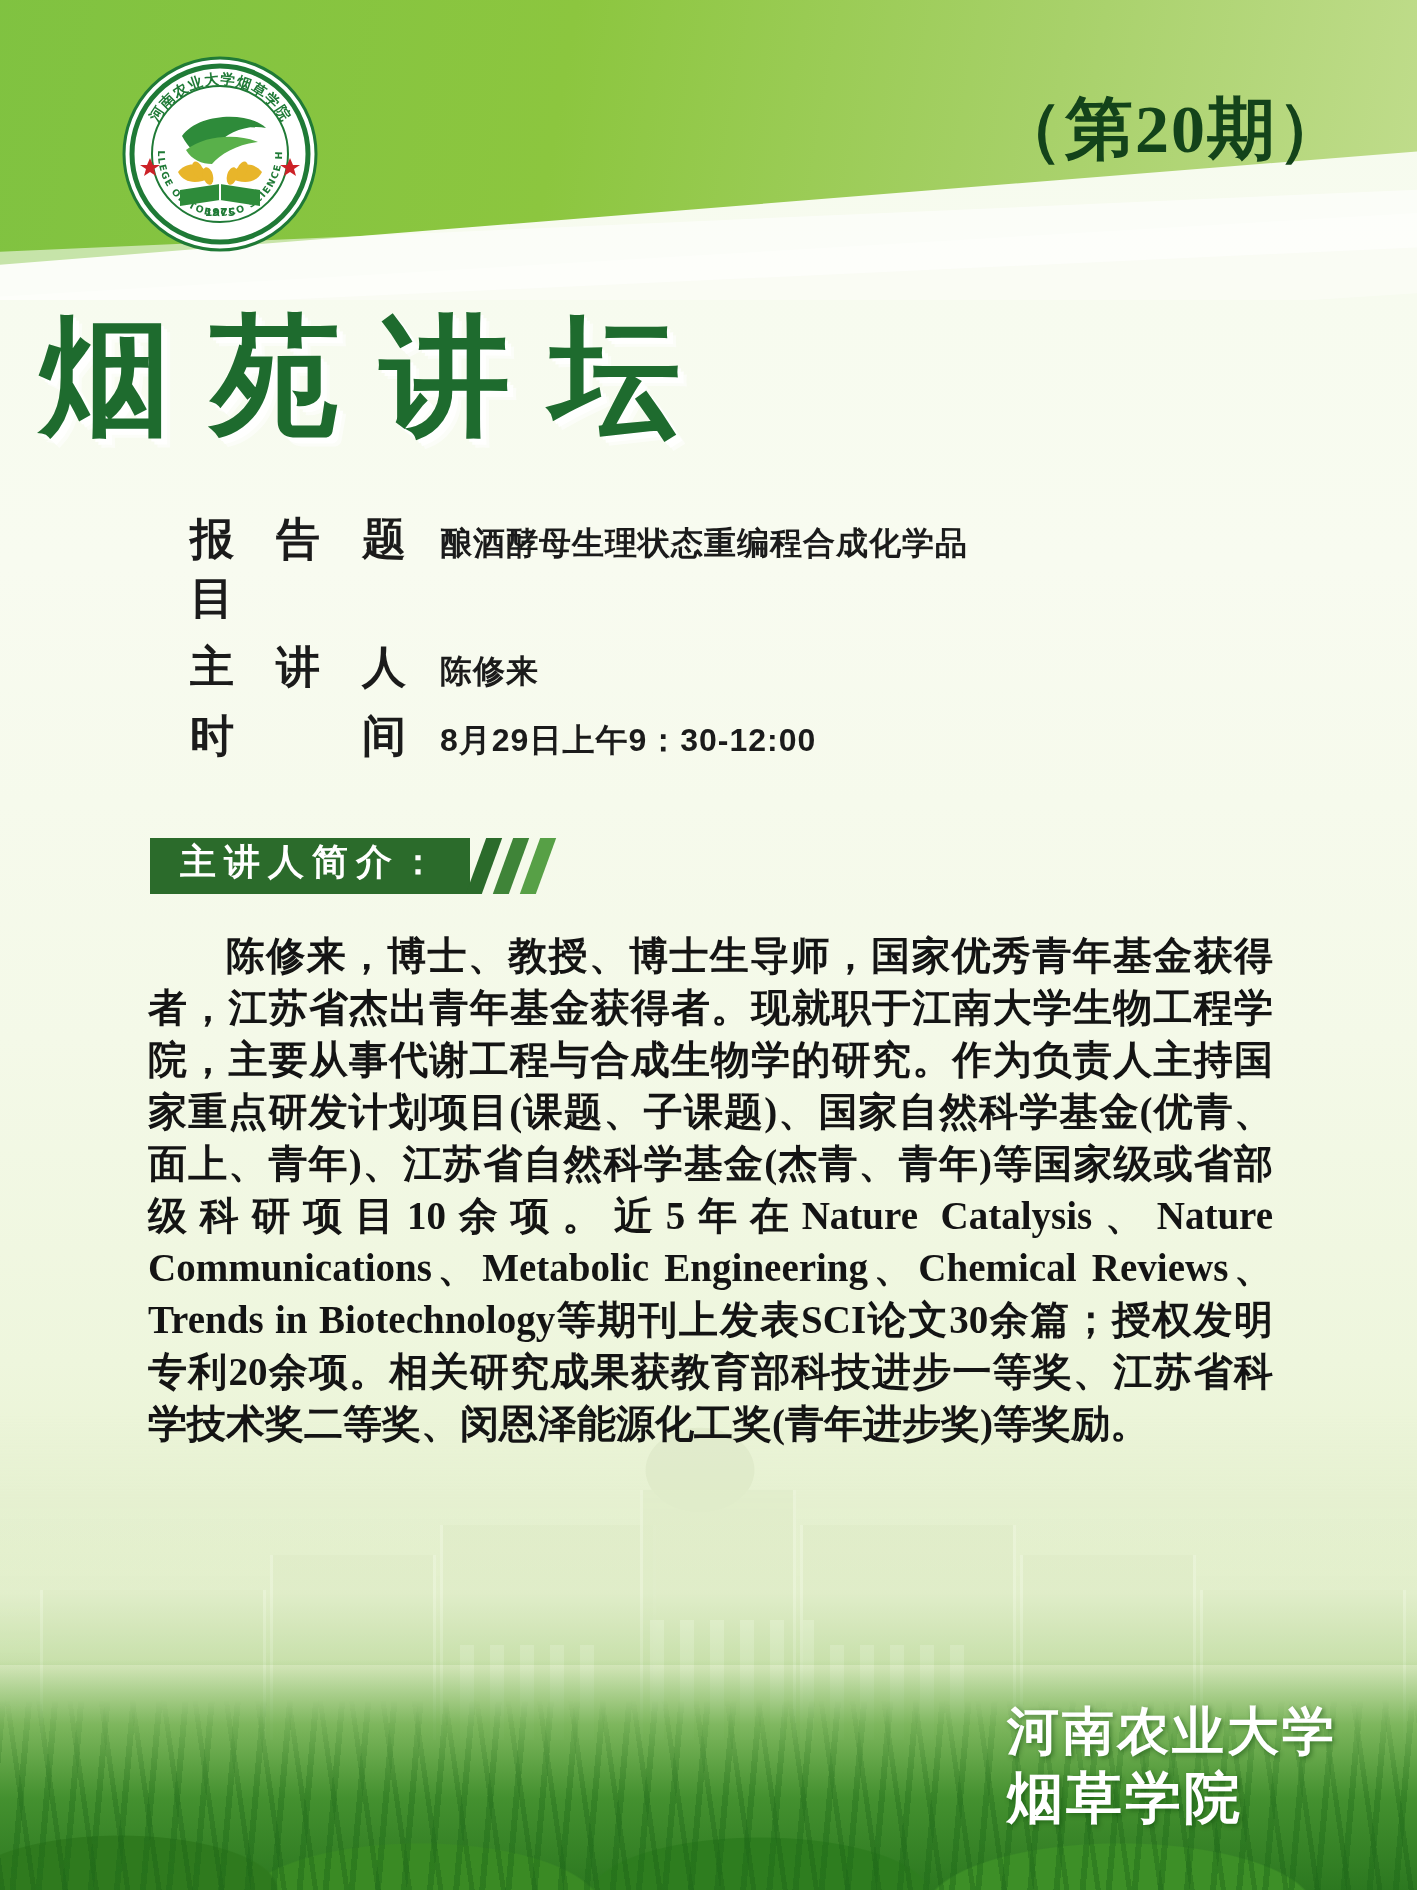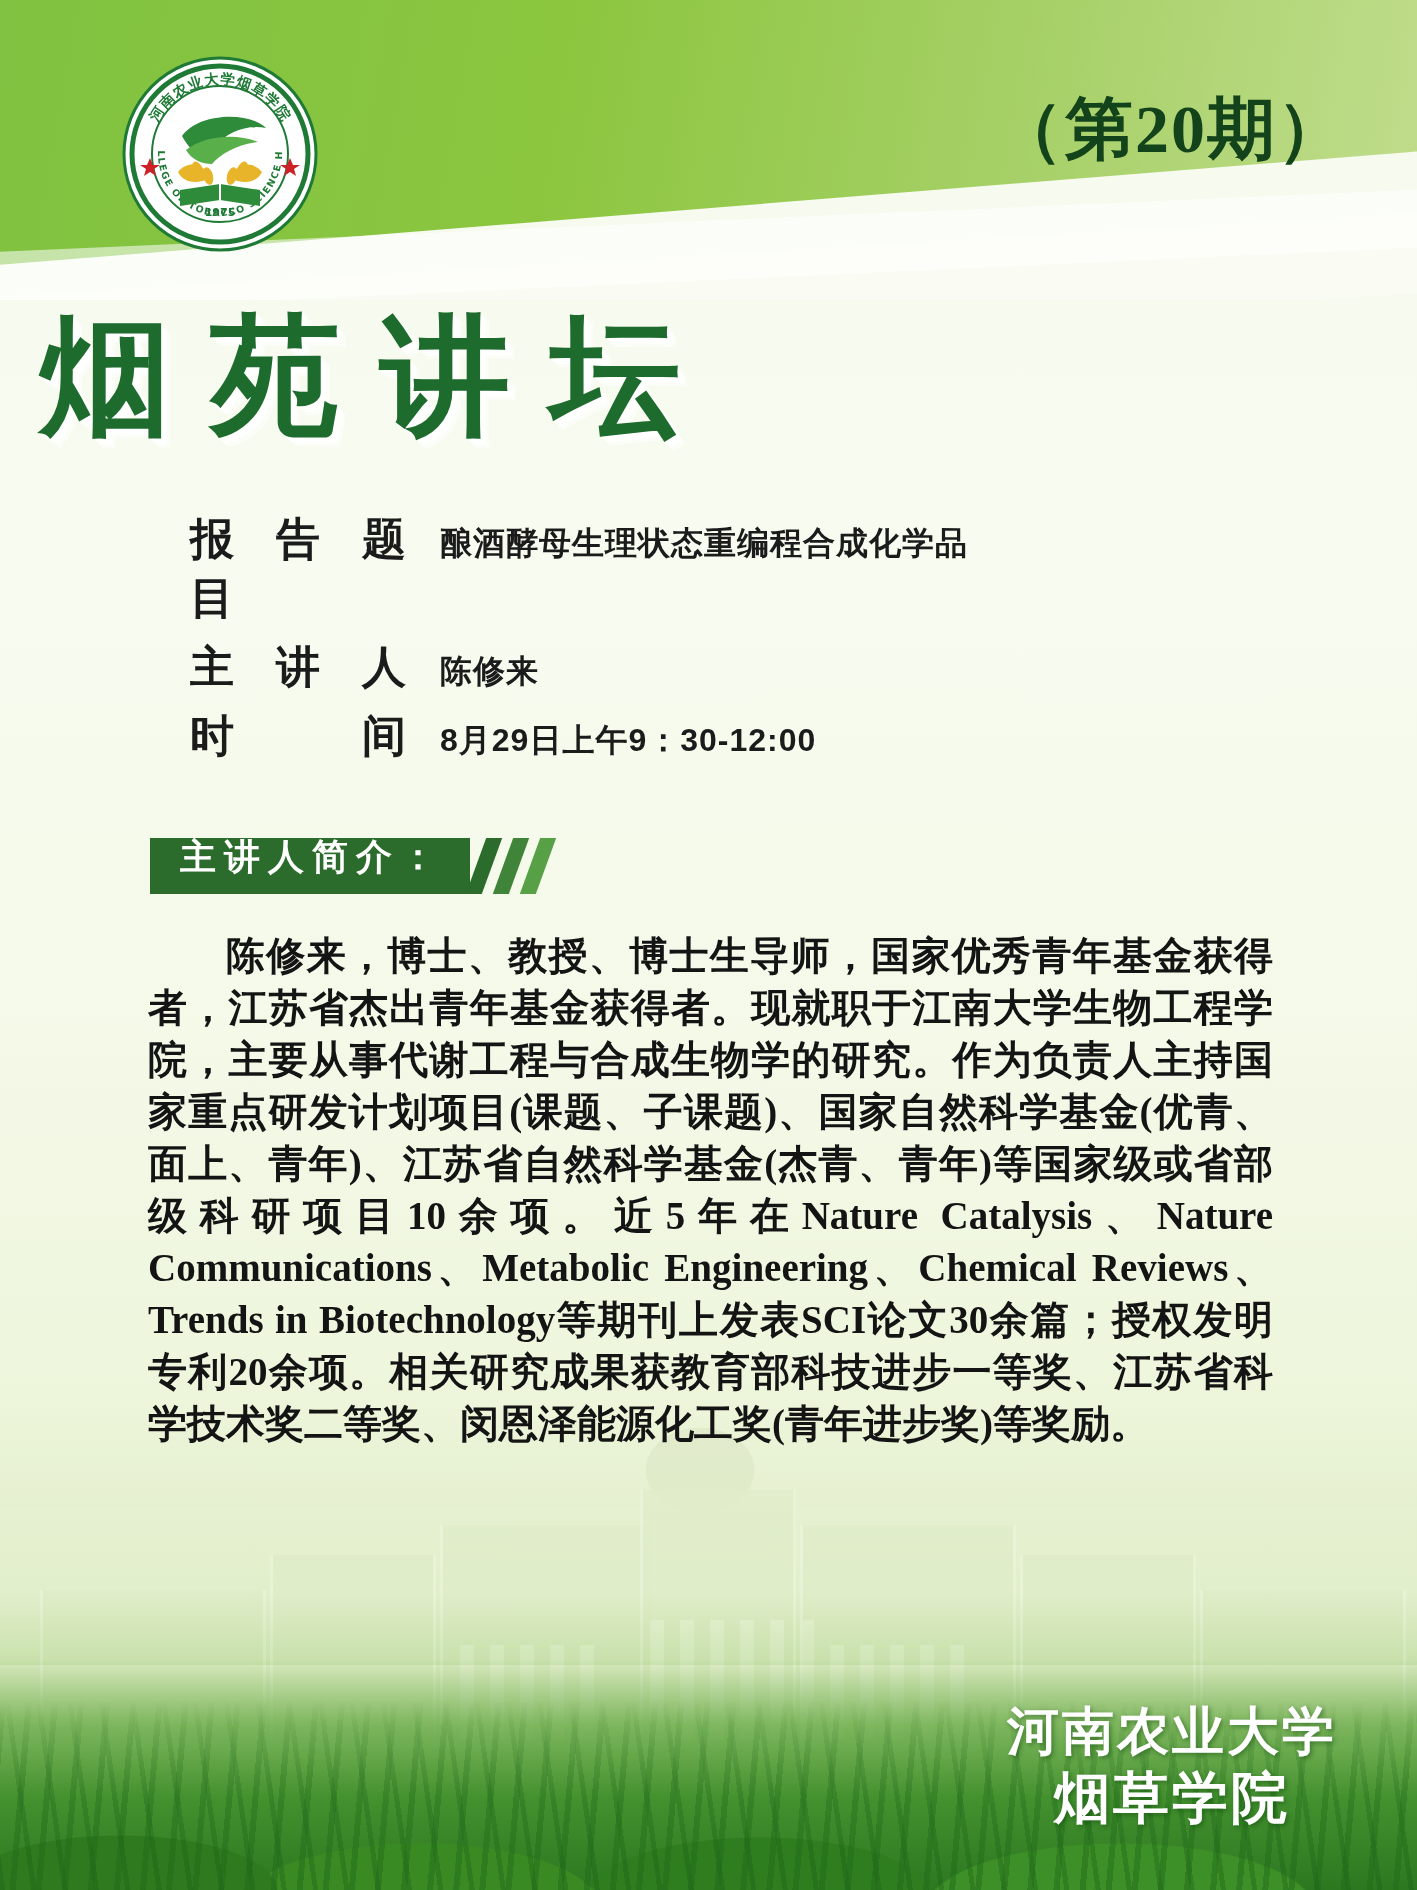--- a/index.html
+++ b/index.html
@@ -146,21 +146,21 @@
     left: 150px;
     top: 838px;
     z-index: 6;
     display: flex;
     align-items: stretch;
     height: 56px;
   }
   .section-head .bar {
     background: #2b6b2b;
     display: flex;
-    align-items: flex-end;
+    align-items: flex-start;
     padding: 0 26px 12px 30px;
   }
   .section-head .bar span {
     font-family: "Liberation Serif", serif;
     font-size: 36px;
     font-weight: bold;
     color: #ffffff;
     letter-spacing: 8px;
   }
   .slashes {
@@ -264,21 +264,20 @@
     height: 160px;
     background: linear-gradient(to bottom, rgba(246,250,236,0) 0%, rgba(235,246,215,0.45) 55%, rgba(150,200,110,0.35) 100%);
   }
 
   
   .org-name {
     position: absolute;
     right: 80px;
     bottom: 58px;
     z-index: 8;
-    text-align: center;
     font-family: "DejaVu Sans", "Liberation Sans", sans-serif;
     font-weight: bold;
     color: #ffffff;
     text-shadow: 2px 2px 5px rgba(0,60,0,0.45);
     line-height: 1.22;
   }
   .org-name .l1 { font-size: 52px; letter-spacing: 3px; }
   .org-name .l2 { font-size: 56px; letter-spacing: 3px; }
 </style>
 </head>

